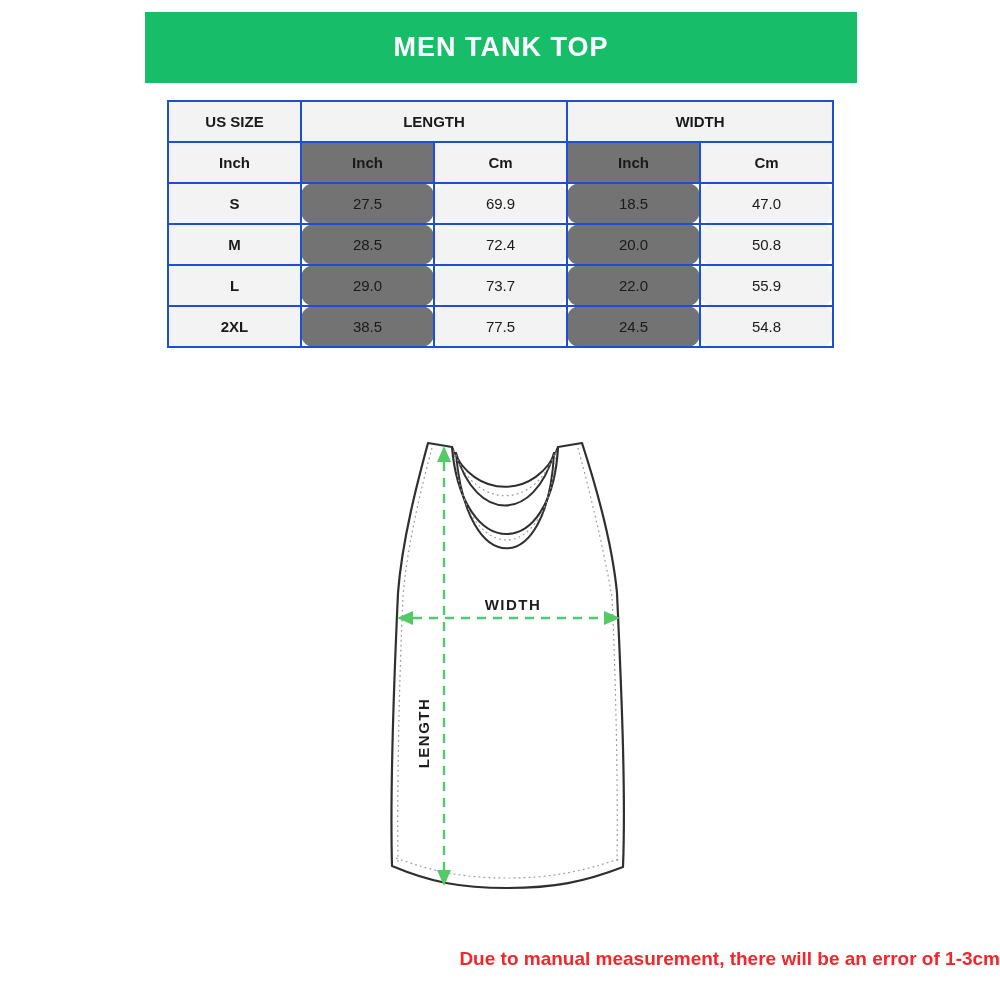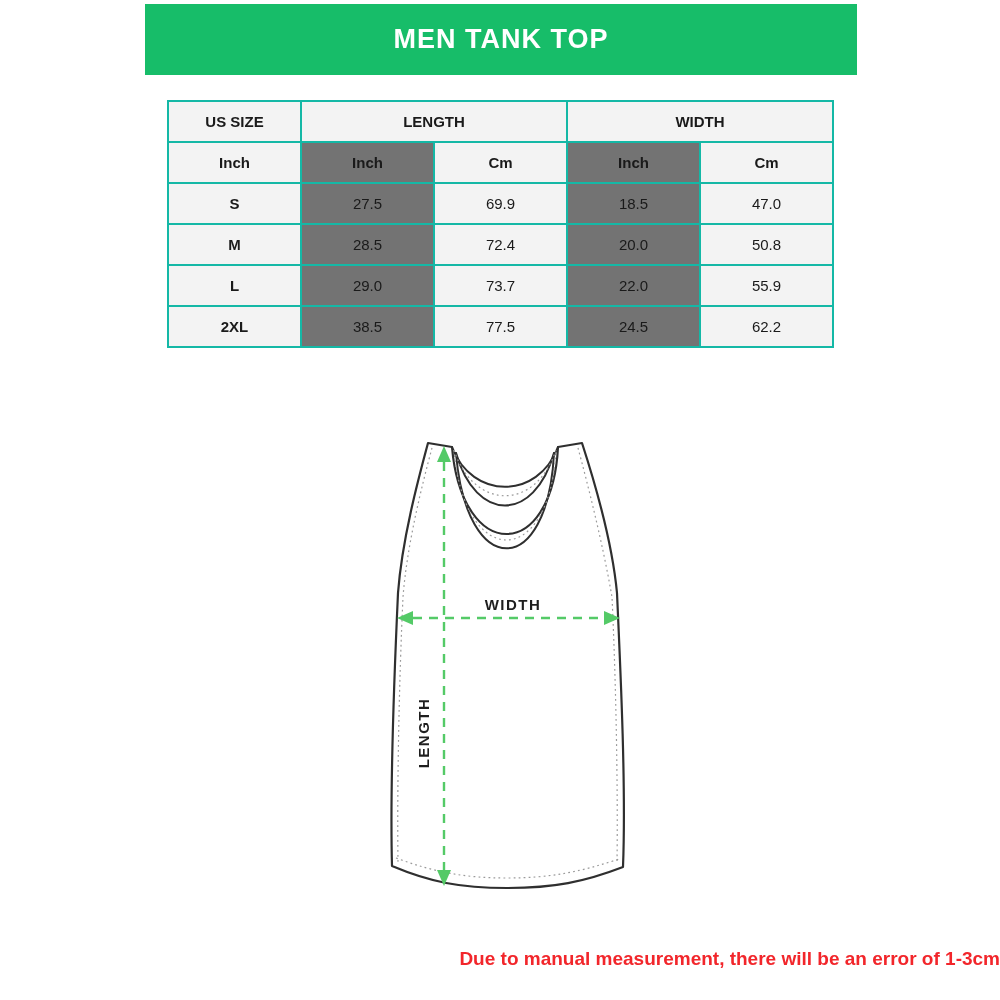--- a/index.html
+++ b/index.html
@@ -2,38 +2,38 @@
 <html><head>
 <meta charset="utf-8">
 <style>
   html,body{margin:0;padding:0;background:#fff;}
   .page{
     position:relative;width:1000px;height:1000px;background:#ffffff;
     font-family:"Liberation Sans", sans-serif;overflow:hidden;
   }
   
   .banner{
-    position:absolute;left:145px;top:4px;width:712px;height:71px;
+    position:absolute;left:145px;top:12px;width:712px;height:71px;
     background:#17bd69;display:flex;align-items:center;justify-content:center;
   }
   .banner-title{
     color:#ffffff;font-size:27px;font-weight:bold;letter-spacing:1px;
   }
   
   .table-wrap{position:absolute;left:167px;top:100px;width:667px;}
   table.size-table{
     width:100%;border-collapse:collapse;table-layout:fixed;
   }
   table.size-table th,table.size-table td{
-    border:2px solid #14b8a6;height:39px;text-align:center;vertical-align:middle;
+    border:2px solid #1d4ed8;height:39px;text-align:center;vertical-align:middle;
     font-size:15px;color:#1a1a1a;padding:0;
   }
   table.size-table th{font-weight:bold;}
   td.size-cell{font-weight:bold;}
-  td.value-cell{font-weight:normal;}
+  td.value-cell{font-weight:normal;border-radius:13px;}
   .g{background:#f3f3f3;}
   .w{background:#737373;}
   
   .tank-wrap{position:absolute;left:370px;top:420px;width:280px;height:480px;}
   .tank-wrap svg{display:block;width:280px;height:480px;}
   .outline{fill:#ffffff;stroke:#2f2f2f;stroke-width:2.2;stroke-linejoin:round;}
   .line{fill:none;stroke:#2f2f2f;stroke-width:2;stroke-linecap:round;}
   .stitch{fill:none;stroke:#9a9a9a;stroke-width:1.2;stroke-dasharray:1.8 3.2;}
   .measure{fill:none;stroke:#54ca67;stroke-width:2.4;stroke-dasharray:9 7;}
   .arrowhead{fill:#54ca67;stroke:none;}
@@ -92,21 +92,21 @@
           <td class="value-cell w">29.0</td>
           <td class="value-cell g">73.7</td>
           <td class="value-cell w">22.0</td>
           <td class="value-cell g">55.9</td>
         </tr>
         <tr>
           <td class="size-cell g">2XL</td>
           <td class="value-cell w">38.5</td>
           <td class="value-cell g">77.5</td>
           <td class="value-cell w">24.5</td>
-          <td class="value-cell g">62.2</td>
+          <td class="value-cell g">54.8</td>
         </tr>
       </tbody>
     </table>
   </div>
 
   <div class="tank-wrap">
     <svg viewBox="0 0 280 480" xmlns="http://www.w3.org/2000/svg">
 
       <path class="outline" d="M 58,23 L 82,27
            C 92,143 182,143 188,27

